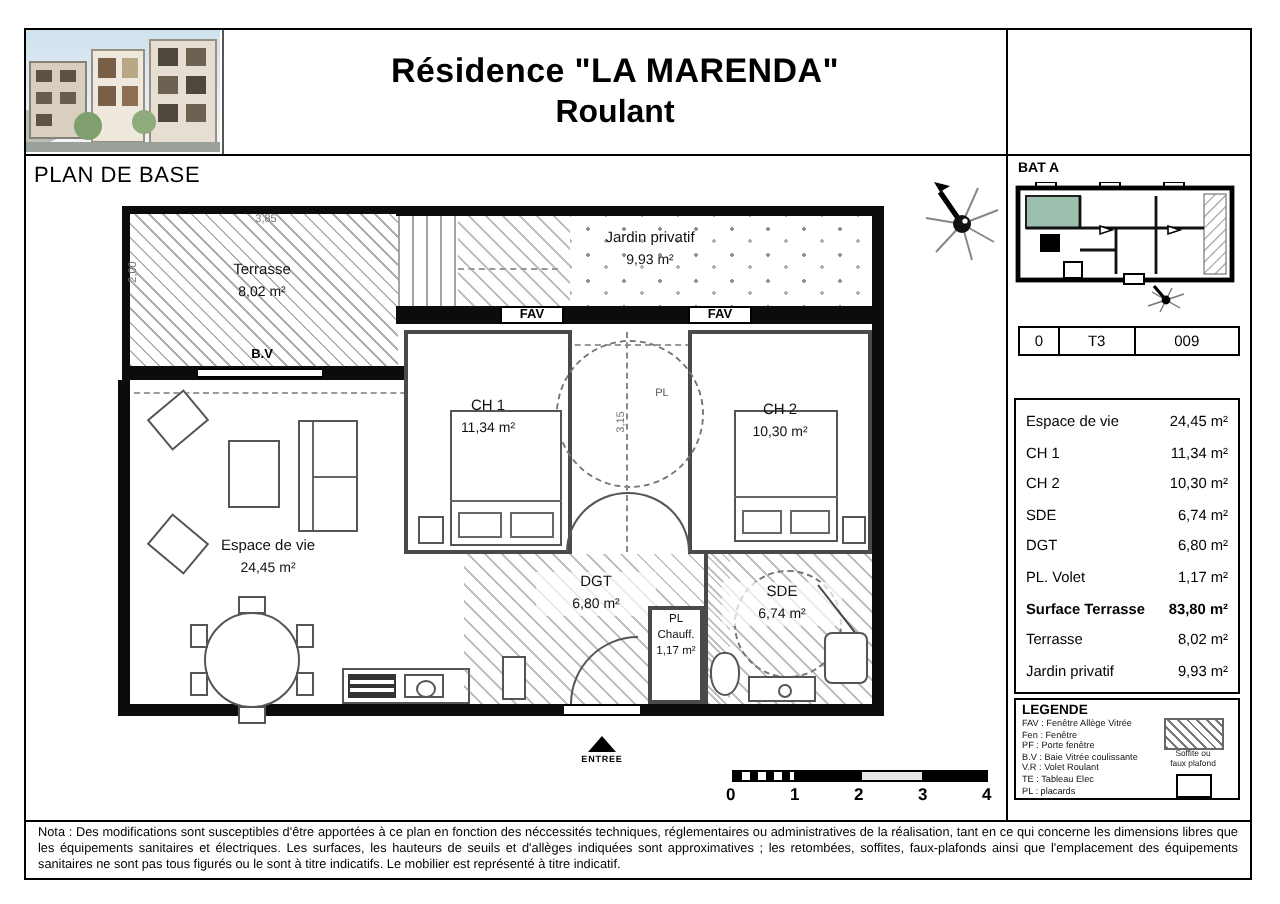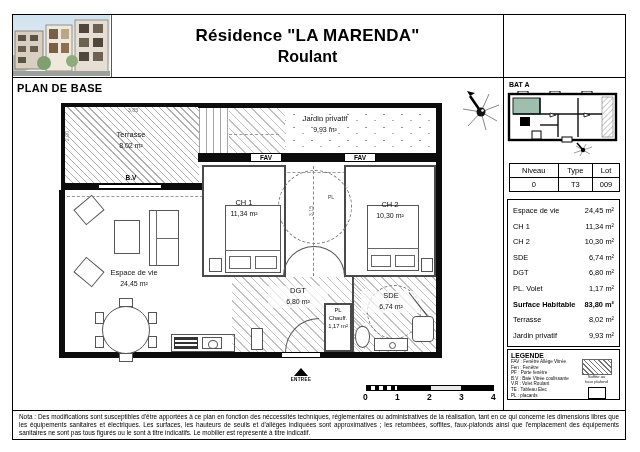--- a/index.html
+++ b/index.html
@@ -67,21 +67,21 @@
   .legend-box{position:absolute;left:3px;top:271px;width:113px;height:51px;border:1px solid #000;
               box-sizing:border-box;padding:2px 3px;overflow:hidden;}
   .legend-title{font-weight:bold;font-size:6.8px;}
   .legend-cols{display:flex;}
   .legend-items{width:66px;font-size:4.6px;line-height:5.6px;color:#111;}
   .legend-right{flex:1;text-align:center;}
   .sw-soffite{width:28px;height:14px;margin:0 auto;border:.5px solid #666;
               background:repeating-linear-gradient(45deg,#777 0 1px,transparent 1px 3.4px);}
   .sw-gaine{width:16px;height:10px;margin:2px auto 0;border:1px solid #000;background:#fff;}
   .cap{font-size:4.2px;line-height:4.8px;color:#222;}
-  .plan-title{position:absolute;left:4px;top:4px;font-size:11px;font-weight:bold;letter-spacing:.3px;text-align:center;}
+  .plan-title{position:absolute;left:4px;top:4px;font-size:11px;font-weight:normal;letter-spacing:.3px;text-align:center;}
 </style>
 </head>
 <body>
 
 <div class="sheet">
  <div class="frame">
 
   <div class="title-row">
     <div class="photo-cell">
       <svg width="97" height="61" viewBox="0 0 97 61">
@@ -317,25 +317,20 @@
         <line x1="70" y1="55" x2="84" y2="63"></line>
               <line x1="80" y1="53" x2="74" y2="65"></line>
         <line x1="68" y1="62" x2="86" y2="56"></line>
       </g>
       <line x1="77" y1="59" x2="71" y2="52" stroke="#000" stroke-width="1.6"></line>
       <circle cx="77" cy="59" r="2.2" fill="#000"></circle>
     </svg>
 
     <table class="unit-table">
       <tbody>
-              <tr>
-        <td>Niveau</td>
-        <td>Type</td>
-        <td>Lot</td>
-      </tr>
       <tr>
         <td>0</td>
         <td>T3</td>
         <td>009</td>
       </tr>
     </tbody>
           </table>
 
     <div class="areas-box">
       <div class="arow">
@@ -356,21 +351,21 @@
             </div>
       <div class="arow">
               <span>DGT</span>
               <span>6,80 m²</span>
             </div>
       <div class="arow">
               <span>PL. Volet</span>
               <span>1,17 m²</span>
             </div>
       <div class="arow bold">
-              <span>Surface Habitable</span>
+              <span>Surface Terrasse</span>
               <span>83,80 m²</span>
             </div>
       <div class="arow">
               <span>Terrasse</span>
               <span>8,02 m²</span>
             </div>
       <div class="arow">
               <span>Jardin privatif</span>
               <span>9,93 m²</span>
             </div>

